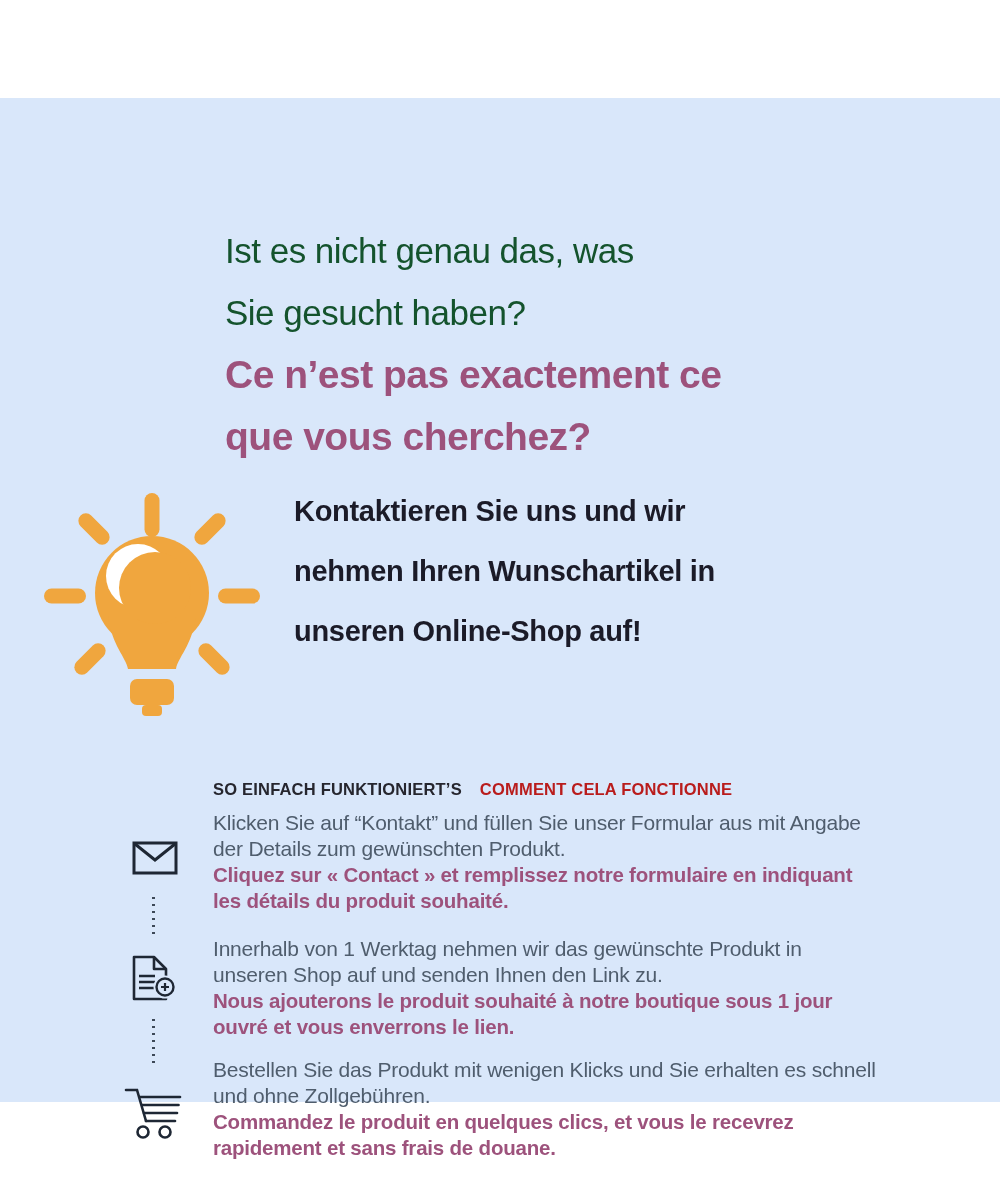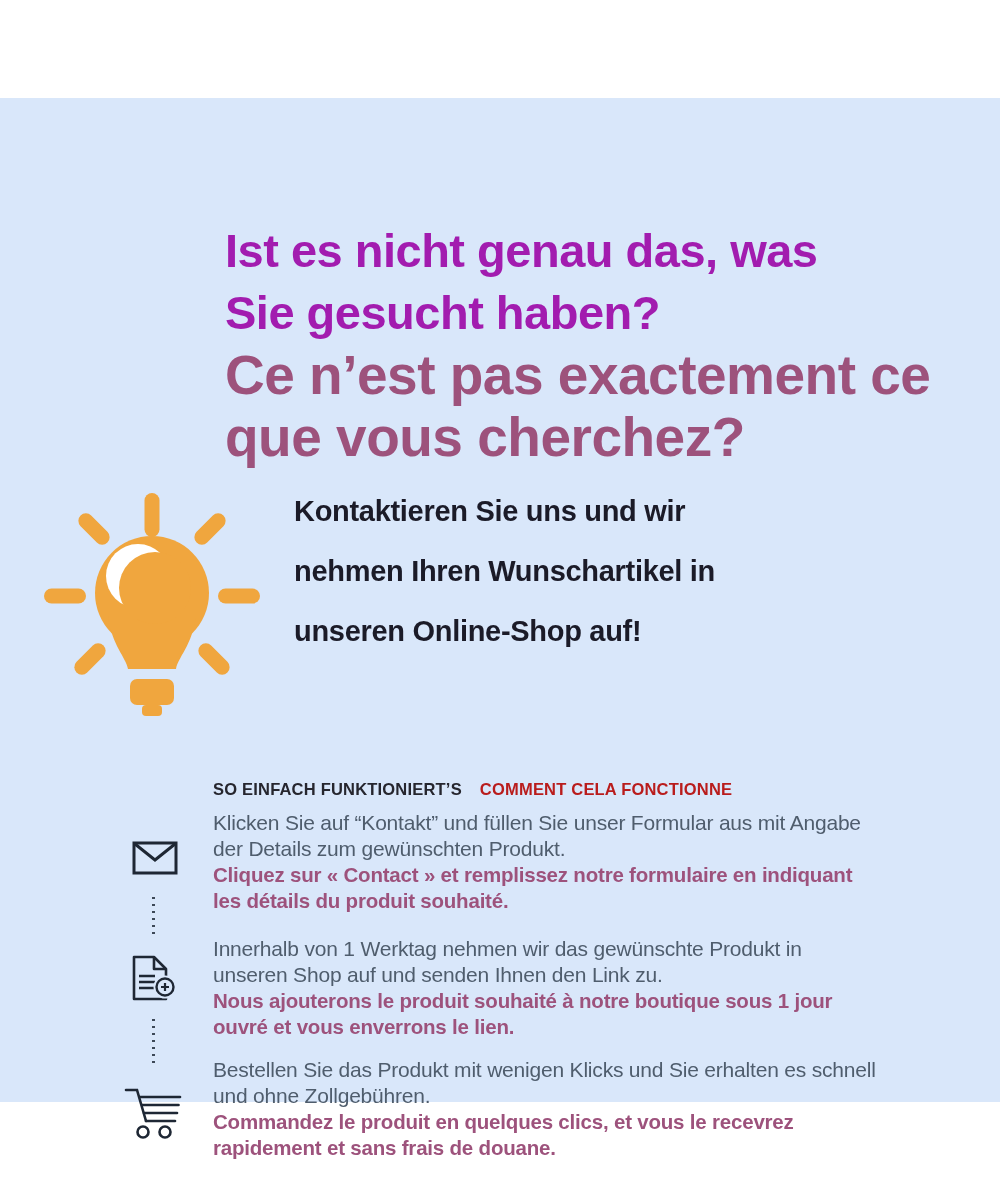--- a/index.html
+++ b/index.html
@@ -11,26 +11,26 @@
   .panel{
     position:absolute;left:0;top:98px;width:1000px;height:1004px;
     background:#d9e7fa;
   }
   .abs{position:absolute;}
   .pre{white-space:pre-line;}
 
   
   .h-de{
     left:225px;top:122px;width:740px;
-    font-size:47px;line-height:62px;font-weight:700;
-    color:#a21caf;letter-spacing:-0.5px;
+    font-size:35px;line-height:62px;font-weight:400;
+    color:#14532d;letter-spacing:-0.5px;
   }
   .h-fr{
     left:225px;top:246px;width:740px;
-    font-size:55px;line-height:62px;font-weight:700;
+    font-size:39px;line-height:62px;font-weight:700;
     color:#9d527c;letter-spacing:-0.5px;
   }
 
   
   .bulb{left:42px;top:393px;width:220px;height:232px;}
   .intro-de{
     left:294px;top:383px;width:600px;
     font-size:29px;line-height:60px;font-weight:700;
     color:#1b1b28;letter-spacing:-0.3px;
   }

